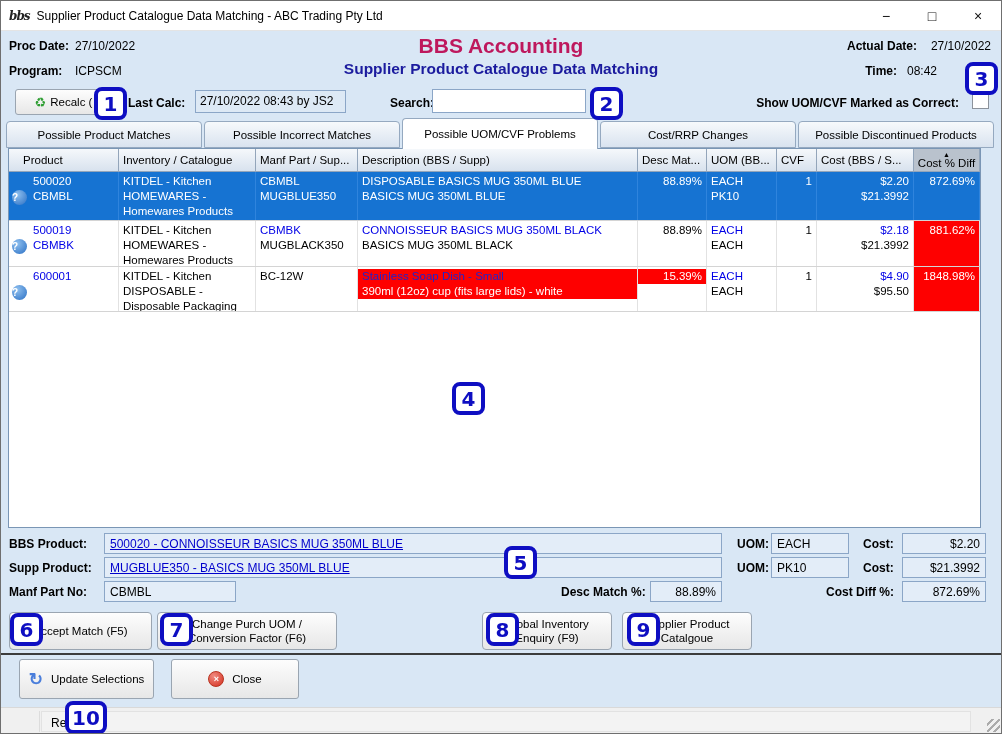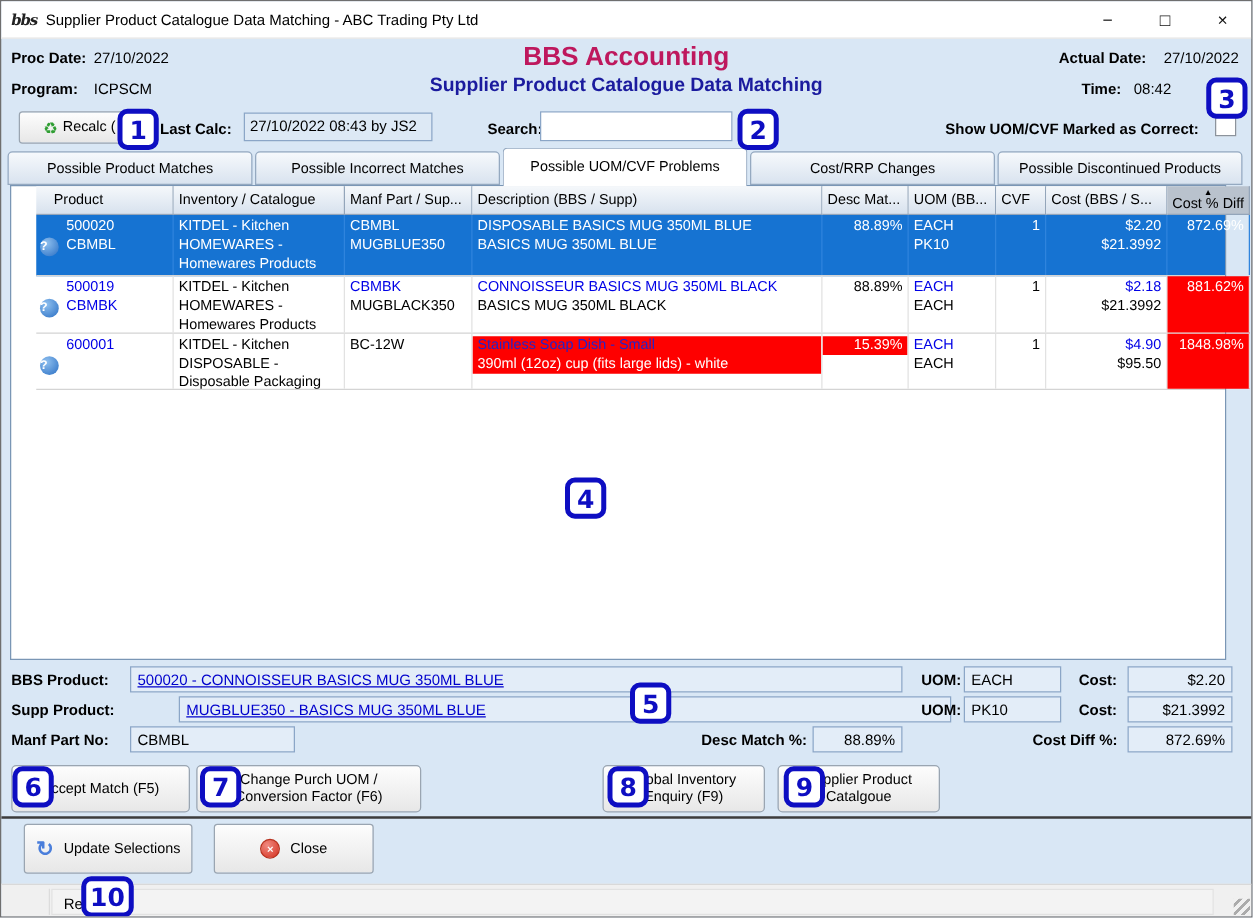--- a/index.html
+++ b/index.html
@@ -44,21 +44,21 @@
 
   
   .tab { position:absolute; top:120px; height:27px; width:196px;
     background:linear-gradient(#f6f9fc,#d9e3ef); border:1px solid #95a9c0;
     border-radius:4px 4px 0 0; display:flex; align-items:center; justify-content:center;
     font-size:11.5px; color:#000; z-index:1; }
   .tab.active { top:117px; height:31px; background:#fff; z-index:3; border-bottom:none; }
 
   
   .grid { position:absolute; left:7px; top:147px; width:973px; height:380px;
-    background:#fff; border:1px solid #7a96b5; z-index:2;padding-left:20px; }
+    background:#fff; border:1px solid #7a96b5; z-index:2; }
   .grid-row { display:grid; grid-template-columns:110px 137px 102px 280px 69px 70px 40px 97px 66px; }
   .ghead { height:23px; }
   .ghead .hcell { background:linear-gradient(#f5f8fb,#d8e2ee); border-right:1px solid #93a5ba;
     border-bottom:1px solid #93a5ba; font-size:11.5px; display:flex; align-items:center;
     padding:0 4px; white-space:nowrap; overflow:hidden; }
   .ghead .hcell.sorted { background:#b9c2cd; flex-direction:column; justify-content:center;
     padding:0; line-height:10px; }
   .sort-arrow { font-size:7px; line-height:6px; }
   .brow { border-bottom:1px solid #d4d4d4; font-size:11.5px; line-height:15px; }
   .brow .cell { border-right:1px solid #e2e2e2; padding:2px 4px; overflow:hidden; position:relative; }
@@ -262,21 +262,21 @@
   </div>
 
   <span class="lbl" style="left:8px; top:536px;">BBS Product:</span>
   <div class="fld link" style="left:103px; top:532px; width:618px;">500020 - CONNOISSEUR BASICS MUG 350ML BLUE</div>
   <span class="lbl" style="left:736px; top:536px;">UOM:</span>
   <div class="fld" style="left:770px; top:532px; width:78px;">EACH</div>
   <span class="lbl" style="left:862px; top:536px;">Cost:</span>
   <div class="fld num" style="left:901px; top:532px; width:84px;">$2.20</div>
 
   <span class="lbl" style="left:8px; top:560px;">Supp Product:</span>
-  <div class="fld link" style="left:103px; top:556px; width:618px;margin-left:39px;">MUGBLUE350 - BASICS MUG 350ML BLUE</div>
+  <div class="fld link" style="left:103px; top:556px; width:618px;">MUGBLUE350 - BASICS MUG 350ML BLUE</div>
   <span class="lbl" style="left:736px; top:560px;">UOM:</span>
   <div class="fld" style="left:770px; top:556px; width:78px;">PK10</div>
   <span class="lbl" style="left:862px; top:560px;">Cost:</span>
   <div class="fld num" style="left:901px; top:556px; width:84px;">$21.3992</div>
 
   <span class="lbl" style="left:8px; top:584px;">Manf Part No:</span>
   <div class="fld" style="left:103px; top:580px; width:132px;">CBMBL</div>
   <span class="lbl" style="left:560px; top:584px;">Desc Match %:</span>
   <div class="fld num" style="left:649px; top:580px; width:72px;">88.89%</div>
   <span class="lbl" style="left:825px; top:584px;">Cost Diff %:</span>

